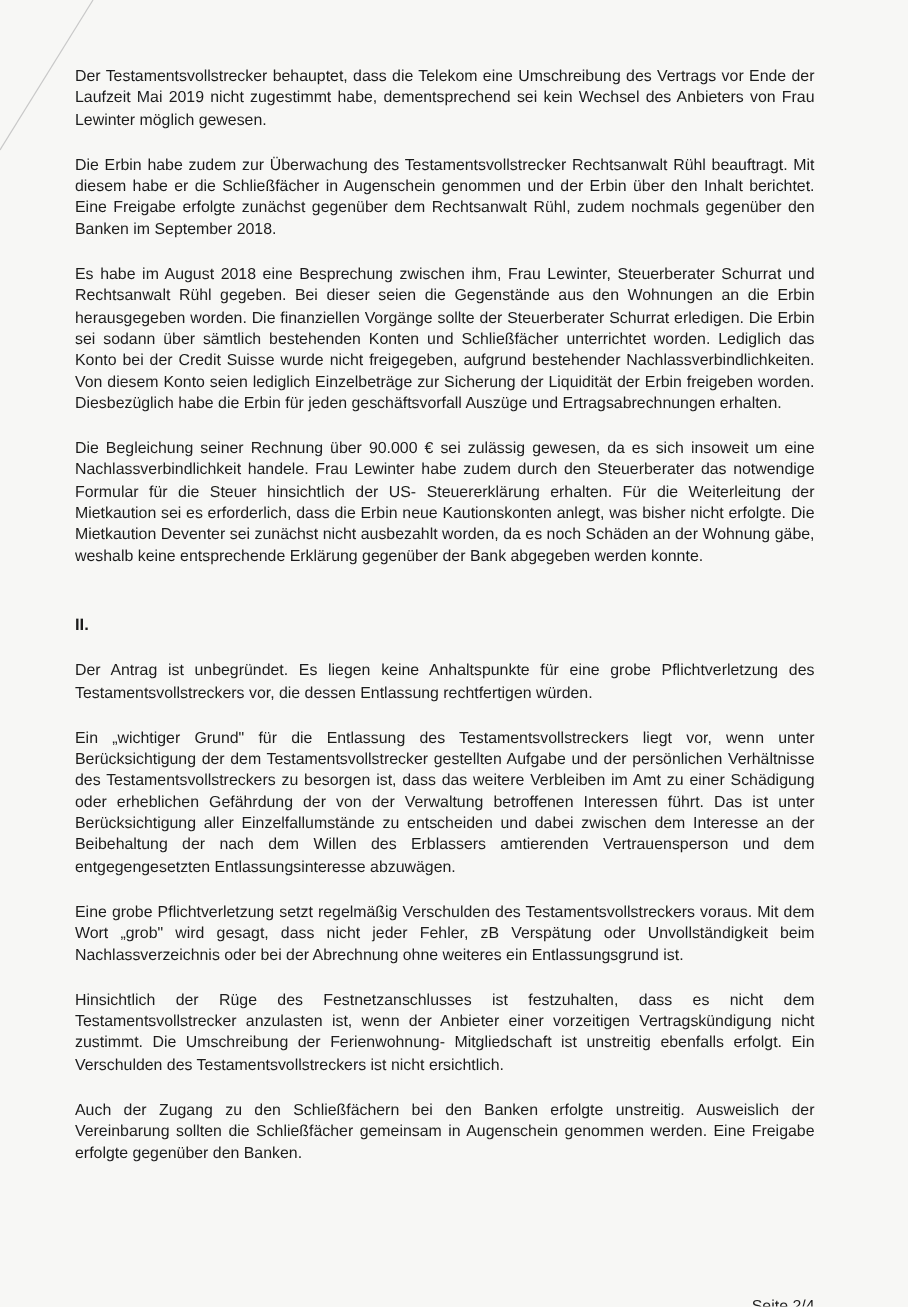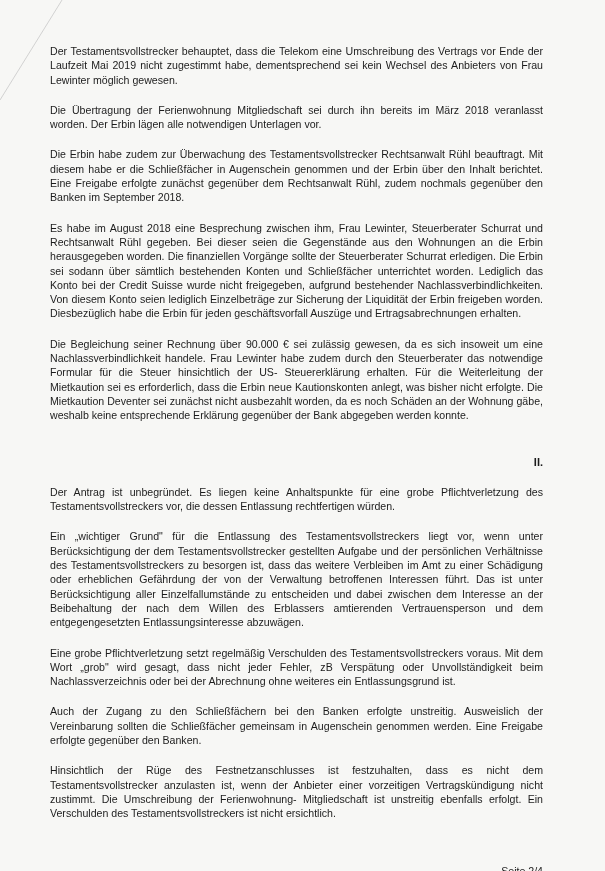--- a/index.html
+++ b/index.html
@@ -13,46 +13,45 @@
   .scan-line {
     position: absolute; left: 0; top: 0; width: 70px; height: 110px;
     pointer-events: none;
   }
   .page {
     position: absolute; left: 50px; top: 28px; width: 493px;
     font-size: 10.6px; line-height: 14.3px;
   }
   .page p { margin: 16px 0 8px 0; text-align: justify; }
   .heading {
-    text-align: right; font-weight: bold; font-size: 11px;
+    text-align: left; font-weight: bold; font-size: 11px;
     margin: 32px 0 3px 0;
   }
   .page-number {
     position: absolute; left: 50px; width: 493px; top: 824px;
     text-align: right; font-size: 10.6px; margin-top: 41px;
   }
 </style>
 </head>
 <body>
 
 <svg class="scan-line" viewBox="0 0 70 110">
   <line x1="62" y1="0" x2="0" y2="100" stroke="#c8c8c8" stroke-width="0.8"></line>
 </svg>
 
 <div class="page">
   <div>
     <p>Der Testamentsvollstrecker behauptet, dass die Telekom eine Umschreibung des Vertrags vor Ende der Laufzeit Mai 2019 nicht zugestimmt habe, dementsprechend sei kein Wechsel des Anbieters von Frau Lewinter möglich gewesen.</p>
-    <p>Die Übertragung der Ferienwohnung Mitgliedschaft sei durch ihn bereits im März 2018 veranlasst worden. Der Erbin lägen alle notwendigen Unterlagen vor.</p>
     <p>Die Erbin habe zudem zur Überwachung des Testamentsvollstrecker Rechtsanwalt Rühl beauftragt. Mit diesem habe er die Schließfächer in Augenschein genommen und der Erbin über den Inhalt berichtet. Eine Freigabe erfolgte zunächst gegenüber dem Rechtsanwalt Rühl, zudem nochmals gegenüber den Banken im September 2018.</p>
     <p>Es habe im August 2018 eine Besprechung zwischen ihm, Frau Lewinter, Steuerberater Schurrat und Rechtsanwalt Rühl gegeben. Bei dieser seien die Gegenstände aus den Wohnungen an die Erbin herausgegeben worden. Die finanziellen Vorgänge sollte der Steuerberater Schurrat erledigen. Die Erbin sei sodann über sämtlich bestehenden Konten und Schließfächer unterrichtet worden. Lediglich das Konto bei der Credit Suisse wurde nicht freigegeben, aufgrund bestehender Nachlassverbindlichkeiten. Von diesem Konto seien lediglich Einzelbeträge zur Sicherung der Liquidität der Erbin freigeben worden. Diesbezüglich habe die Erbin für jeden geschäftsvorfall Auszüge und Ertragsabrechnungen erhalten.</p>
     <p>Die Begleichung seiner Rechnung über 90.000 € sei zulässig gewesen, da es sich insoweit um eine Nachlassverbindlichkeit handele. Frau Lewinter habe zudem durch den Steuerberater das notwendige Formular für die Steuer hinsichtlich der US- Steuererklärung erhalten. Für die Weiterleitung der Mietkaution sei es erforderlich, dass die Erbin neue Kautionskonten anlegt, was bisher nicht erfolgte. Die Mietkaution Deventer sei zunächst nicht ausbezahlt worden, da es noch Schäden an der Wohnung gäbe, weshalb keine entsprechende Erklärung gegenüber der Bank abgegeben werden konnte.</p>
   </div>
   <div class="heading">II.</div>
   <div>
     <p>Der Antrag ist unbegründet. Es liegen keine Anhaltspunkte für eine grobe Pflichtverletzung des Testamentsvollstreckers vor, die dessen Entlassung rechtfertigen würden.</p>
     <p>Ein „wichtiger Grund" für die Entlassung des Testamentsvollstreckers liegt vor, wenn unter Berücksichtigung der dem Testamentsvollstrecker gestellten Aufgabe und der persönlichen Verhältnisse des Testamentsvollstreckers zu besorgen ist, dass das weitere Verbleiben im Amt zu einer Schädigung oder erheblichen Gefährdung der von der Verwaltung betroffenen Interessen führt. Das ist unter Berücksichtigung aller Einzelfallumstände zu entscheiden und dabei zwischen dem Interesse an der Beibehaltung der nach dem Willen des Erblassers amtierenden Vertrauensperson und dem entgegengesetzten Entlassungsinteresse abzuwägen.</p>
     <p>Eine grobe Pflichtverletzung setzt regelmäßig Verschulden des Testamentsvollstreckers voraus. Mit dem Wort „grob" wird gesagt, dass nicht jeder Fehler, zB Verspätung oder Unvollständigkeit beim Nachlassverzeichnis oder bei der Abrechnung ohne weiteres ein Entlassungsgrund ist.</p>
+    <p>Hinsichtlich der Rüge des Festnetzanschlusses ist festzuhalten, dass es nicht dem Testamentsvollstrecker anzulasten ist, wenn der Anbieter einer vorzeitigen Vertragskündigung nicht zustimmt. Die Umschreibung der Ferienwohnung- Mitgliedschaft ist unstreitig ebenfalls erfolgt. Ein Verschulden des Testamentsvollstreckers ist nicht ersichtlich.</p>
     <p>Auch der Zugang zu den Schließfächern bei den Banken erfolgte unstreitig. Ausweislich der Vereinbarung sollten die Schließfächer gemeinsam in Augenschein genommen werden. Eine Freigabe erfolgte gegenüber den Banken.</p>
-    <p>Hinsichtlich der Rüge des Festnetzanschlusses ist festzuhalten, dass es nicht dem Testamentsvollstrecker anzulasten ist, wenn der Anbieter einer vorzeitigen Vertragskündigung nicht zustimmt. Die Umschreibung der Ferienwohnung- Mitgliedschaft ist unstreitig ebenfalls erfolgt. Ein Verschulden des Testamentsvollstreckers ist nicht ersichtlich.</p>
   </div>
 </div>
 
 <div class="page-number">Seite 2/4</div>
 
 </body></html>

